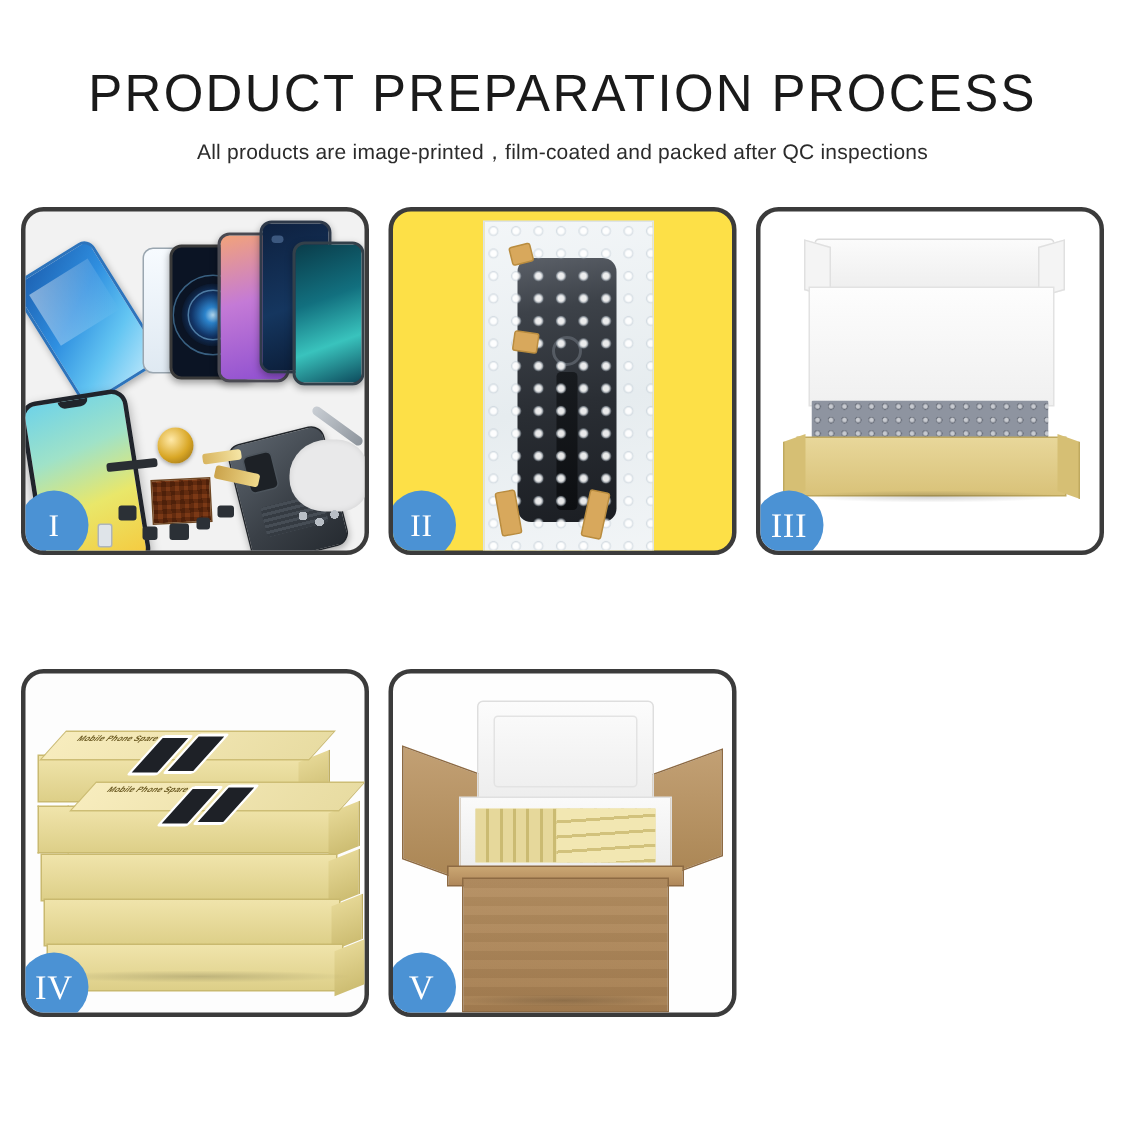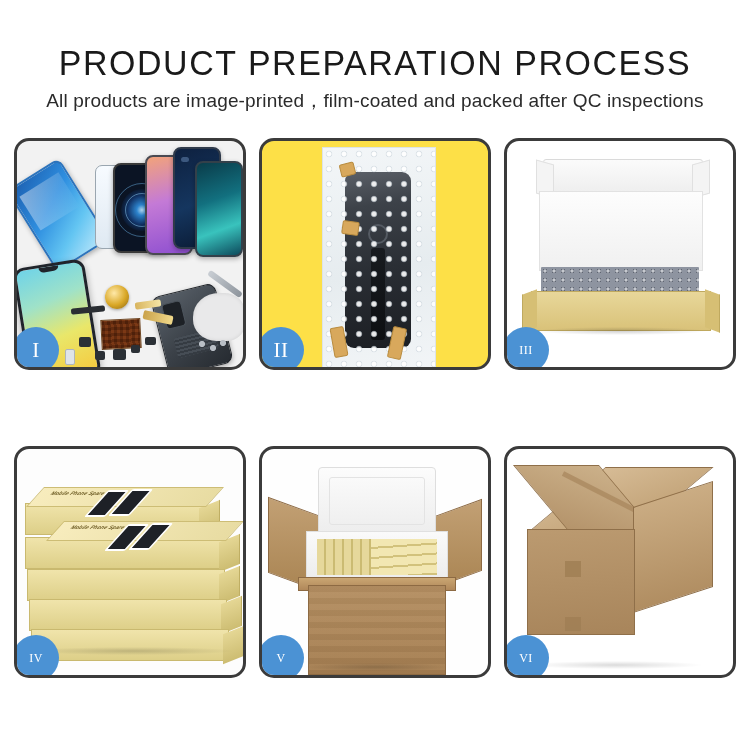--- a/index.html
+++ b/index.html
@@ -17,21 +17,21 @@
     margin:0;padding-top:44px;
     font-size:35px;line-height:38px;
     font-weight:400;color:#1a1a1a;
     letter-spacing:1.6px;
     font-family:"Liberation Sans","DejaVu Sans",sans-serif;
     transform:scaleX(0.97);
     white-space:nowrap;
   }
   .subtitle{
     margin:0;padding-top:10px;
-    font-size:19px;line-height:18px;
+    font-size:14px;line-height:18px;
     font-weight:400;color:#2b2b2b;
     letter-spacing:0.15px;
     white-space:nowrap;
   }
 
   
   .grid{
     position:absolute;left:14px;top:138px;
     width:722px;height:536px;
     display:grid;
@@ -56,21 +56,21 @@
     width:46px;height:46px;
     border-radius:50%;
     background:#4b92d4;
     color:#ffffff;
     display:flex;align-items:center;justify-content:center;
     font-family:"Liberation Serif","DejaVu Serif",serif;
     font-size:21px;line-height:1;
     letter-spacing:0.5px;
     z-index:40;
   }
-  .badge.sm{font-size:12px;}
+  .badge.sm{font-size:23px;}
 
   
   .p1{background:#f2f2f2;}
   .ph{position:absolute;border-radius:7px;overflow:hidden;}
   .ph-a{ 
     left:10px;top:26px;width:58px;height:92px;
     background:linear-gradient(150deg,#1c5fb0 0%,#2f8fe0 40%,#63c5f2 70%,#bfe8fb 100%);
     transform:rotate(-32deg);
     box-shadow:0 2px 5px rgba(0,0,0,.3);
     border:2px solid #2d74bc;border-radius:8px;
@@ -388,28 +388,15 @@
         <div class="c5foamBox">
           <div class="c5inner"></div>
         </div>
         <div class="c5rim"></div>
         <div class="c5body"></div>
         <div class="c5shadow"></div>
       </div>
       <div class="badge sm">V</div>
     </div>
 
-    <div class="panel p6">
-      <div class="stage">
-        <div class="c6top"></div>
-        <div class="c6top2"></div>
-        <div class="c6seam"></div>
-        <div class="c6side"></div>
-        <div class="c6front"></div>
-        <div class="c6tapeA"></div>
-        <div class="c6tapeB"></div>
-        <div class="c6shadow"></div>
-      </div>
-      <div class="badge sm">VI</div>
-    </div>
 
   </div>
 </div>
 
 </body></html>

